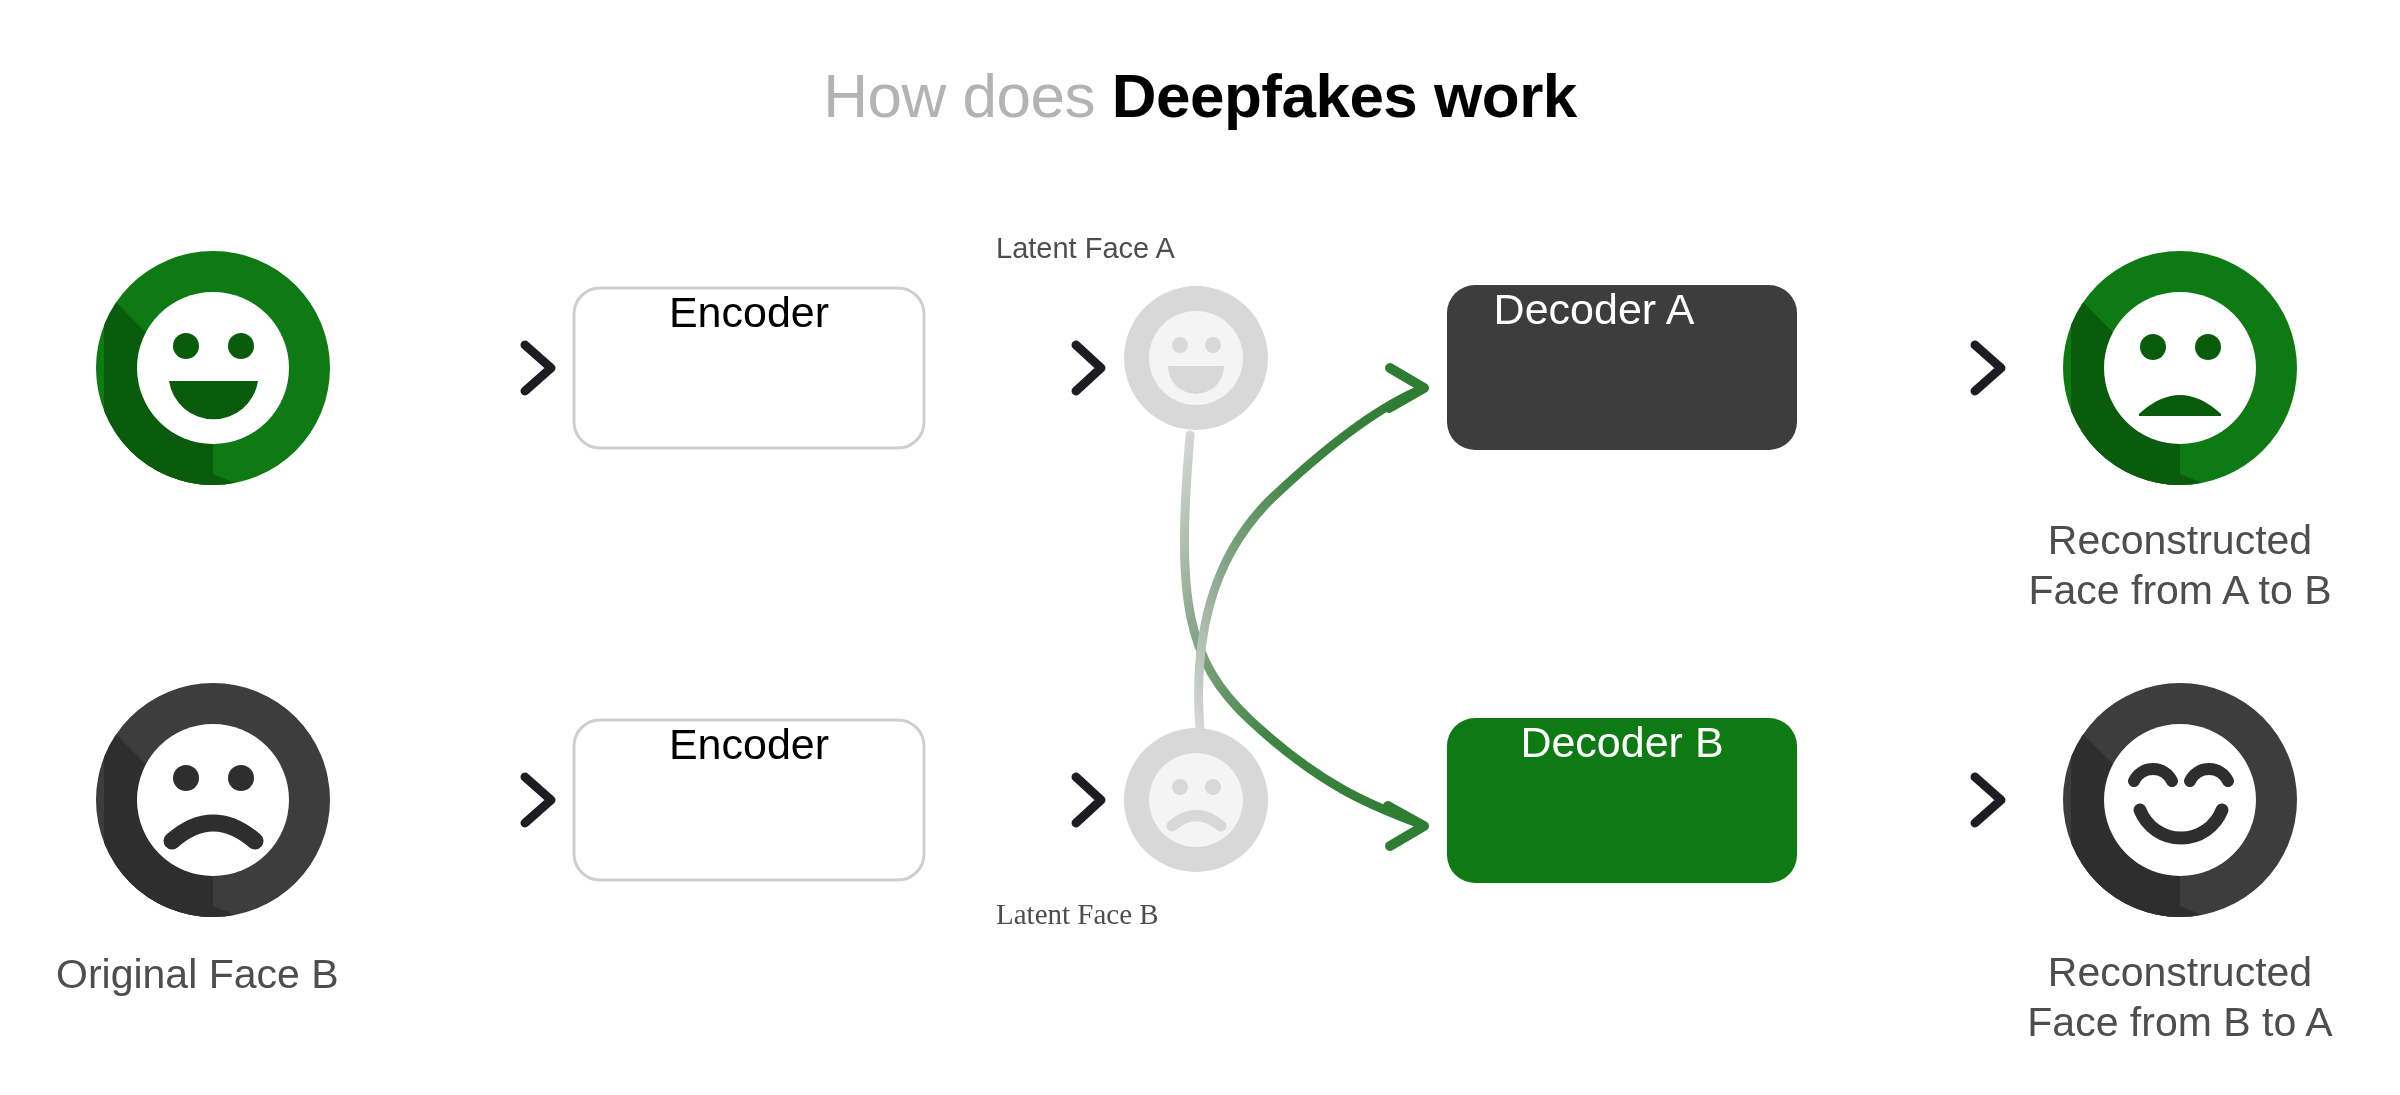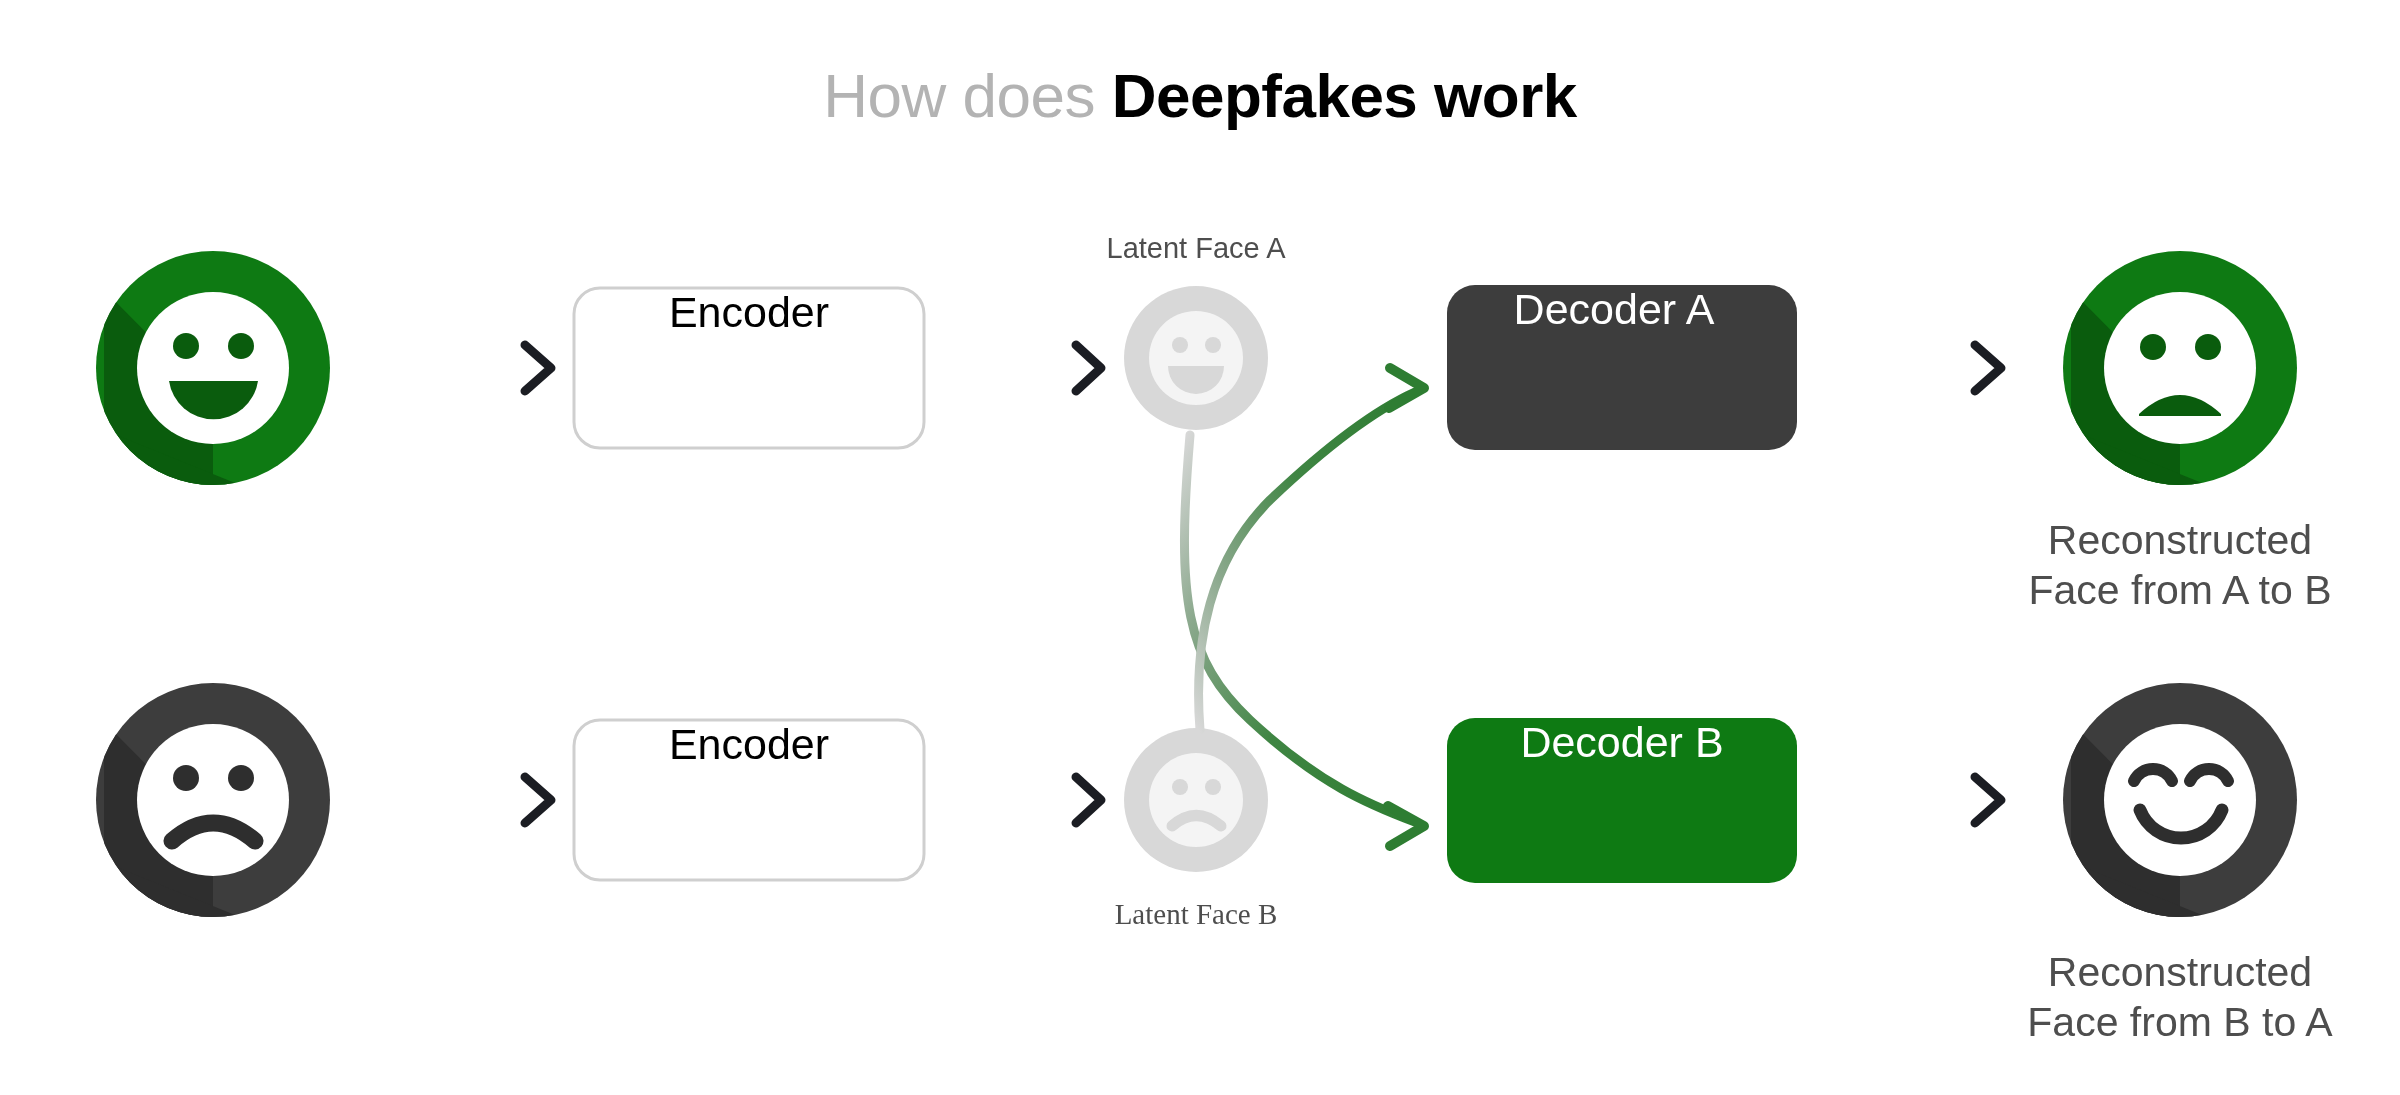--- a/index.html
+++ b/index.html
@@ -70,21 +70,20 @@
     line-height: 1.22;
     white-space: nowrap;
   }
   .caption.center { text-align: center; }
 
   .latentlabel {
     position: absolute;
     color: #4e4e4e;
     font-size: 29px;
     white-space: nowrap;
-    text-align: center;
   }
 </style>
 </head>
 <body>
 
 <div id="stage">
 
   <div class="title">
     <span class="t-light">How does </span><span class="t-bold">Deepfakes work</span>
   </div>
@@ -235,34 +234,37 @@
       <path d="M 1390 368 L 1424 388 L 1389 408" stroke="#2e7d32" stroke-width="10" fill="none" stroke-linecap="round" stroke-linejoin="round"></path>
     </g>
   </svg>
 
   <div class="boxlabel" style="left:574px; top:288px; width:350px; height:160px; color:#000;">
     <span>Encoder</span>
   </div>
   <div class="boxlabel" style="left:574px; top:720px; width:350px; height:160px; color:#000;">
     <span>Encoder</span>
   </div>
-  <div class="boxlabel" style="left:1447px; top:285px; width:294px; height:165px; color:#fff;padding-left:20px;">
+  <div class="boxlabel" style="left:1447px; top:285px; width:294px; height:165px; color:#fff;">
     <span>Decoder A</span>
   </div>
   <div class="boxlabel" style="left:1447px; top:718px; width:350px; height:165px; color:#fff;">
     <span>Decoder B</span>
   </div>
 
   <div class="latentlabel" style="left:996px; top:232px; width:400px;">
     <span>Latent Face A</span>
   </div>
   <div class="latentlabel" style="left:996px; top:898px; width:400px;font-family:Liberation Serif, serif;">
     <span>Latent Face B</span>
   </div>
 
+  <div class="caption" style="left:56px; top:949px;">
+    <span>Original Face B</span>
+  </div>
 
   <div class="caption center" style="left:1930px; top:515px; width:500px;">
     <div>Reconstructed</div>
     <div>Face from A to B</div>
   </div>
 
   <div class="caption center" style="left:1930px; top:947px; width:500px;">
     <div>Reconstructed</div>
     <div>Face from B to A</div>
   </div>

